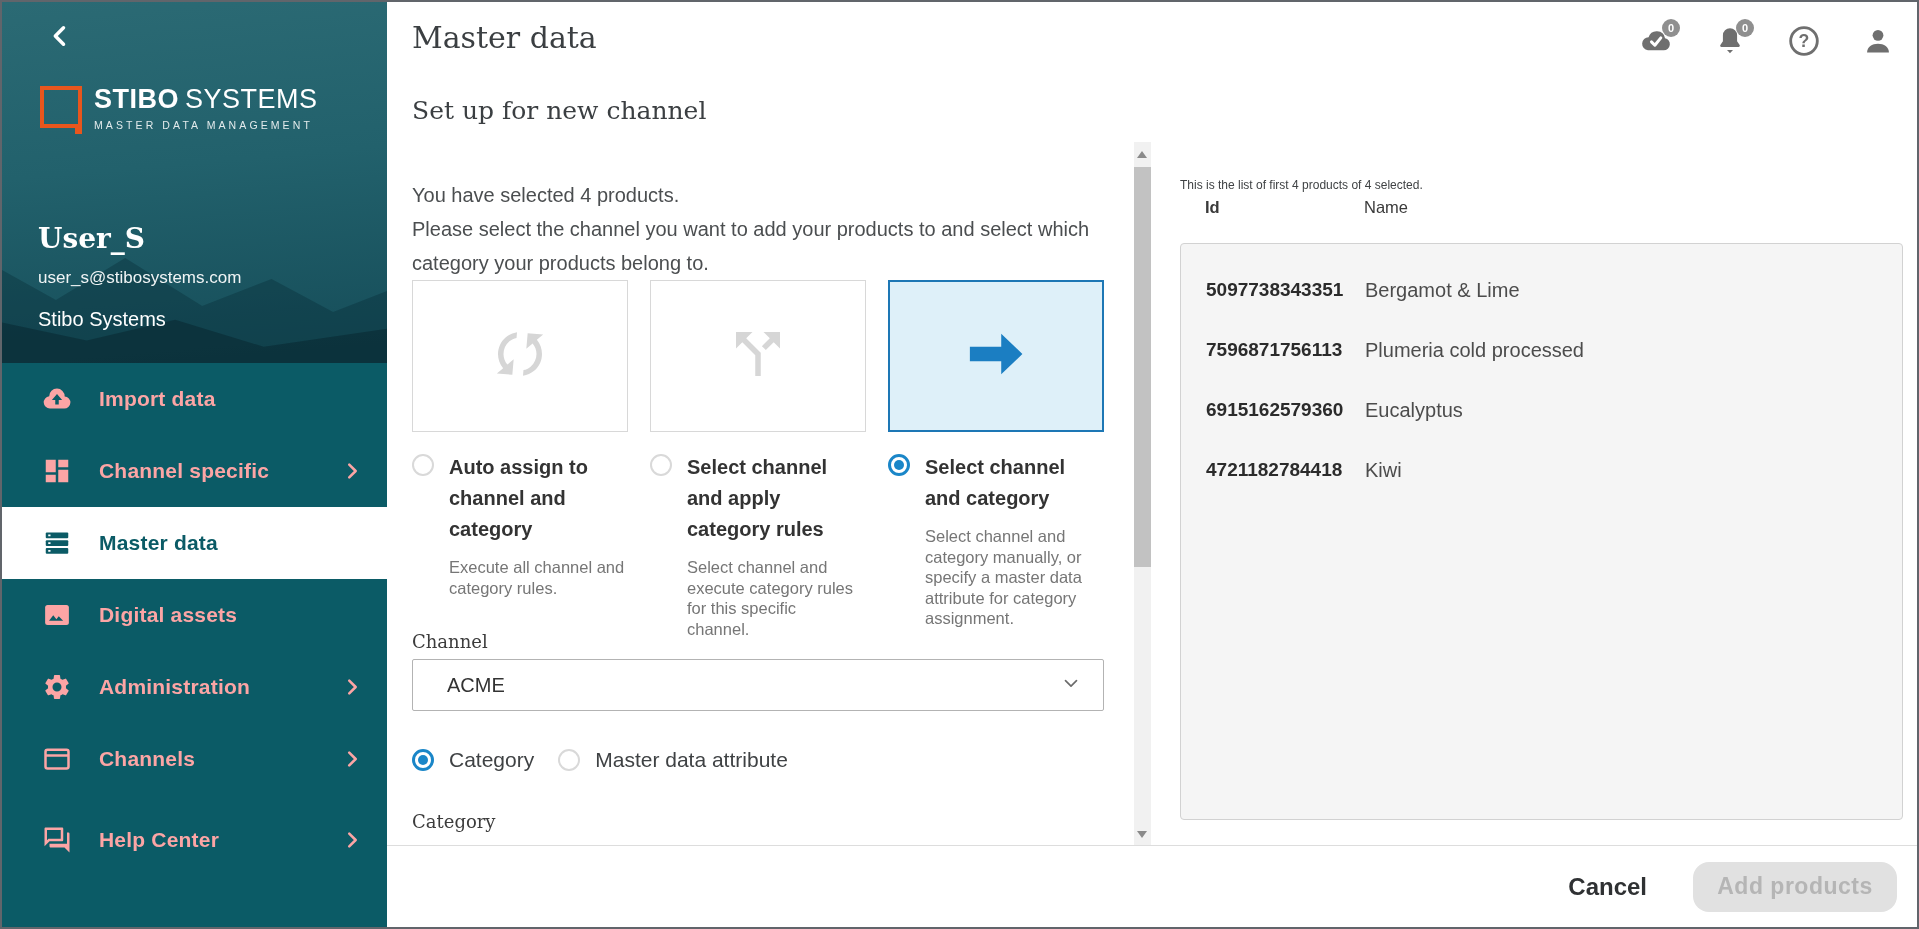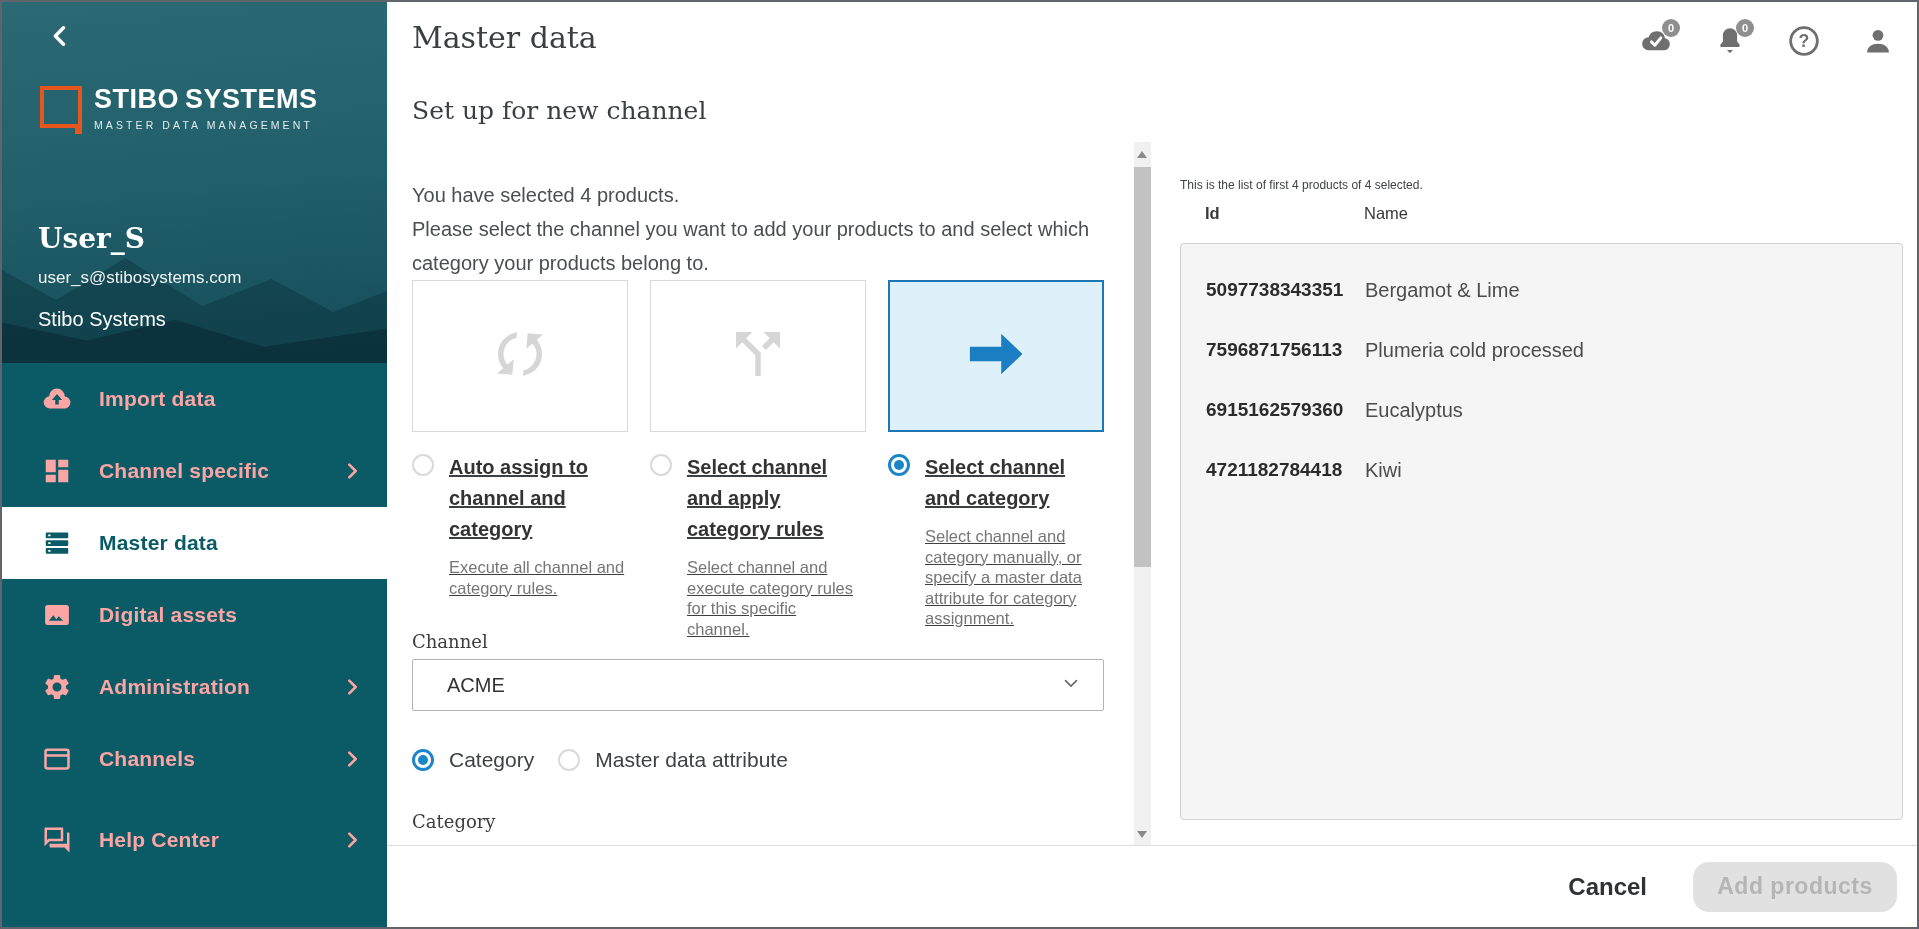--- a/index.html
+++ b/index.html
@@ -20,21 +20,21 @@
     clip-path:polygon(0 38%, 14% 58%, 32% 30%, 52% 62%, 70% 44%, 86% 66%, 100% 52%, 100% 100%, 0 100%); }
   .mtn2 { bottom:0; height:90px; background:rgba(6,34,43,.45);
     clip-path:polygon(0 55%, 22% 75%, 45% 52%, 68% 82%, 100% 62%, 100% 100%, 0 100%); }
   .collapse-btn { position:absolute; left:44px; top:20px; width:28px; height:28px; background:none; border:none; cursor:pointer; }
   .logo { position:absolute; left:38px; top:84px; display:flex; }
   .logo-square { width:42px; height:42px; border:4px solid var(--orange); position:relative; }
   .logo-square::after { content:""; position:absolute; right:-4px; bottom:-10px; width:7px; height:7px; background:var(--orange); }
   .logo-text { margin-left:12px; color:#fff; }
   .logo-line1 { font-size:27px; letter-spacing:.5px; line-height:27px; white-space:nowrap; }
   .logo-line1 .b { font-weight:bold; }
-  .logo-line1 .l { font-weight:700; margin-left:6px; }
+  .logo-line1 .l { font-weight:400; margin-left:6px; }
   .logo-sub { font-size:10.5px; letter-spacing:3.1px; color:#e3ebec; margin-top:6px; white-space:nowrap; }
   .user-name { position:absolute; left:36px; top:220px; font-family:"DejaVu Serif", serif; font-weight:bold; font-size:28px; color:#fff; }
   .user-email { position:absolute; left:36px; top:266px; font-size:17px; font-weight:300; color:#f0f4f5; }
   .user-org { position:absolute; left:36px; top:306px; font-size:20px; color:#fff; }
   .menu { position:absolute; top:361px; left:0; right:0; bottom:0; background:var(--teal); }
   .menu-item { position:relative; display:flex; align-items:center; height:72px; padding-left:40px; color:#fca5a5; cursor:pointer; }
   .menu-item.gap { margin-top:9px; }
   .menu-item.active { background:#fff; color:var(--teal); }
   .mi-icon { width:30px; height:30px; flex:0 0 30px; }
   .mi-icon svg { width:30px; height:30px; display:block; }
@@ -49,21 +49,21 @@
   .ticon svg { width:34px; height:34px; display:block; }
   .badge { position:absolute; top:-5px; right:-7px; width:18px; height:18px; border-radius:50%;
     background:#8f8f8f; color:#fff; font-size:11px; font-weight:bold; display:flex; align-items:center; justify-content:center; }
   .wizard-title { position:absolute; left:410px; top:94px; font-family:"DejaVu Serif", serif; font-weight:normal; font-size:25px; color:#3b3f42; }
   
   .intro { position:absolute; left:410px; top:176px; font-size:20px; line-height:34px; color:#4b4e50; }
   .card { position:absolute; top:278px; width:216px; height:152px; background:#fff; border:1px solid #d8d8d8; display:flex; align-items:center; justify-content:center; cursor:pointer; }
   .card.c1 { left:410px; } .card.c2 { left:648px; } .card.c3 { left:886px; }
   .card.selected { background:var(--card-sel-bg); border:2px solid var(--card-sel-border); }
   .card svg { width:66px; height:66px; }
-  .optcol { position:absolute; top:450px; width:220px; display:flex;text-decoration:underline; }
+  .optcol { position:absolute; top:450px; width:220px; display:flex; }
   .optcol.c1 { left:410px; } .optcol.c2 { left:648px; } .optcol.c3 { left:886px; }
   .radio { width:22px; height:22px; border-radius:50%; background:#fff; border:2px solid #d9d9d9; flex:0 0 22px; margin-top:2px; cursor:pointer; position:relative; }
   .radio.checked { border:3px solid var(--accent); }
   .radio.checked::after { content:""; position:absolute; left:50%; top:50%; width:10px; height:10px; margin:-5px 0 0 -5px; border-radius:50%; background:var(--accent); }
   .opt-text { margin-left:15px; }
   .opt-title { font-size:20px; line-height:31px; font-weight:600; color:#333; }
   .c1 .opt-title { width:150px; } .c2 .opt-title { width:178px; } .c3 .opt-title { width:180px; }
   .opt-desc { margin-top:12px; font-size:16.5px; line-height:20.5px; color:#767676; }
   .c1 .opt-desc { width:186px; } .c2 .opt-desc { width:176px; } .c3 .opt-desc { width:174px; }
   .field-label { position:absolute; left:410px; font-family:"DejaVu Serif", serif; font-size:18px; color:#3c3c3c; }
@@ -77,21 +77,21 @@
   .assign-label { font-size:21px; color:#3f4244; margin:0 24px 0 15px; }
   .category-label { top:809px; }
   
   .scrollbar { position:absolute; left:1132px; top:140px; width:17px; height:705px; background:#f1f1f1; }
   .sb-arrow { position:absolute; left:3px; width:0; height:0; border-left:5.5px solid transparent; border-right:5.5px solid transparent; cursor:pointer; }
   .sb-up { top:9px; border-bottom:7px solid #8a8a8a; }
   .sb-down { bottom:9px; border-top:7px solid #8a8a8a; }
   .sb-thumb { position:absolute; left:0; top:25px; width:17px; height:400px; background:#c2c2c2; cursor:pointer; }
   
   .panel-summary { position:absolute; left:1178px; top:176px; font-size:12px; color:#3f4244; }
-  .col-head { position:absolute; top:202px; font-size:16.5px; color:#3a3a3a; }
+  .col-head { position:absolute; top:196px; font-size:16.5px; color:#3a3a3a; }
   .col-head.id { left:1203px; font-weight:bold; }
   .col-head.name { left:1362px; }
   .plist { position:absolute; left:1178px; top:241px; width:723px; height:577px; background:#f5f5f5; border:1px solid #d2d2d2; border-radius:4px; padding-top:16px; }
   .prow { display:flex; align-items:center; height:60px; }
   .prow .pid { width:159px; margin-left:25px; font-size:19px; font-weight:bold; color:#2b2b2b; }
   .prow .pname { font-size:20px; color:#4c4c4c; }
   
   .footer { position:absolute; left:385px; right:0; top:843px; bottom:0; background:#fff; border-top:1px solid #ddd;
     display:flex; align-items:center; justify-content:flex-end; padding-right:20px; }
   .cancel-btn { background:none; border:none; font-family:"Liberation Sans", sans-serif; font-size:24px; font-weight:600; color:#2f3133; margin-right:46px; cursor:pointer; }

